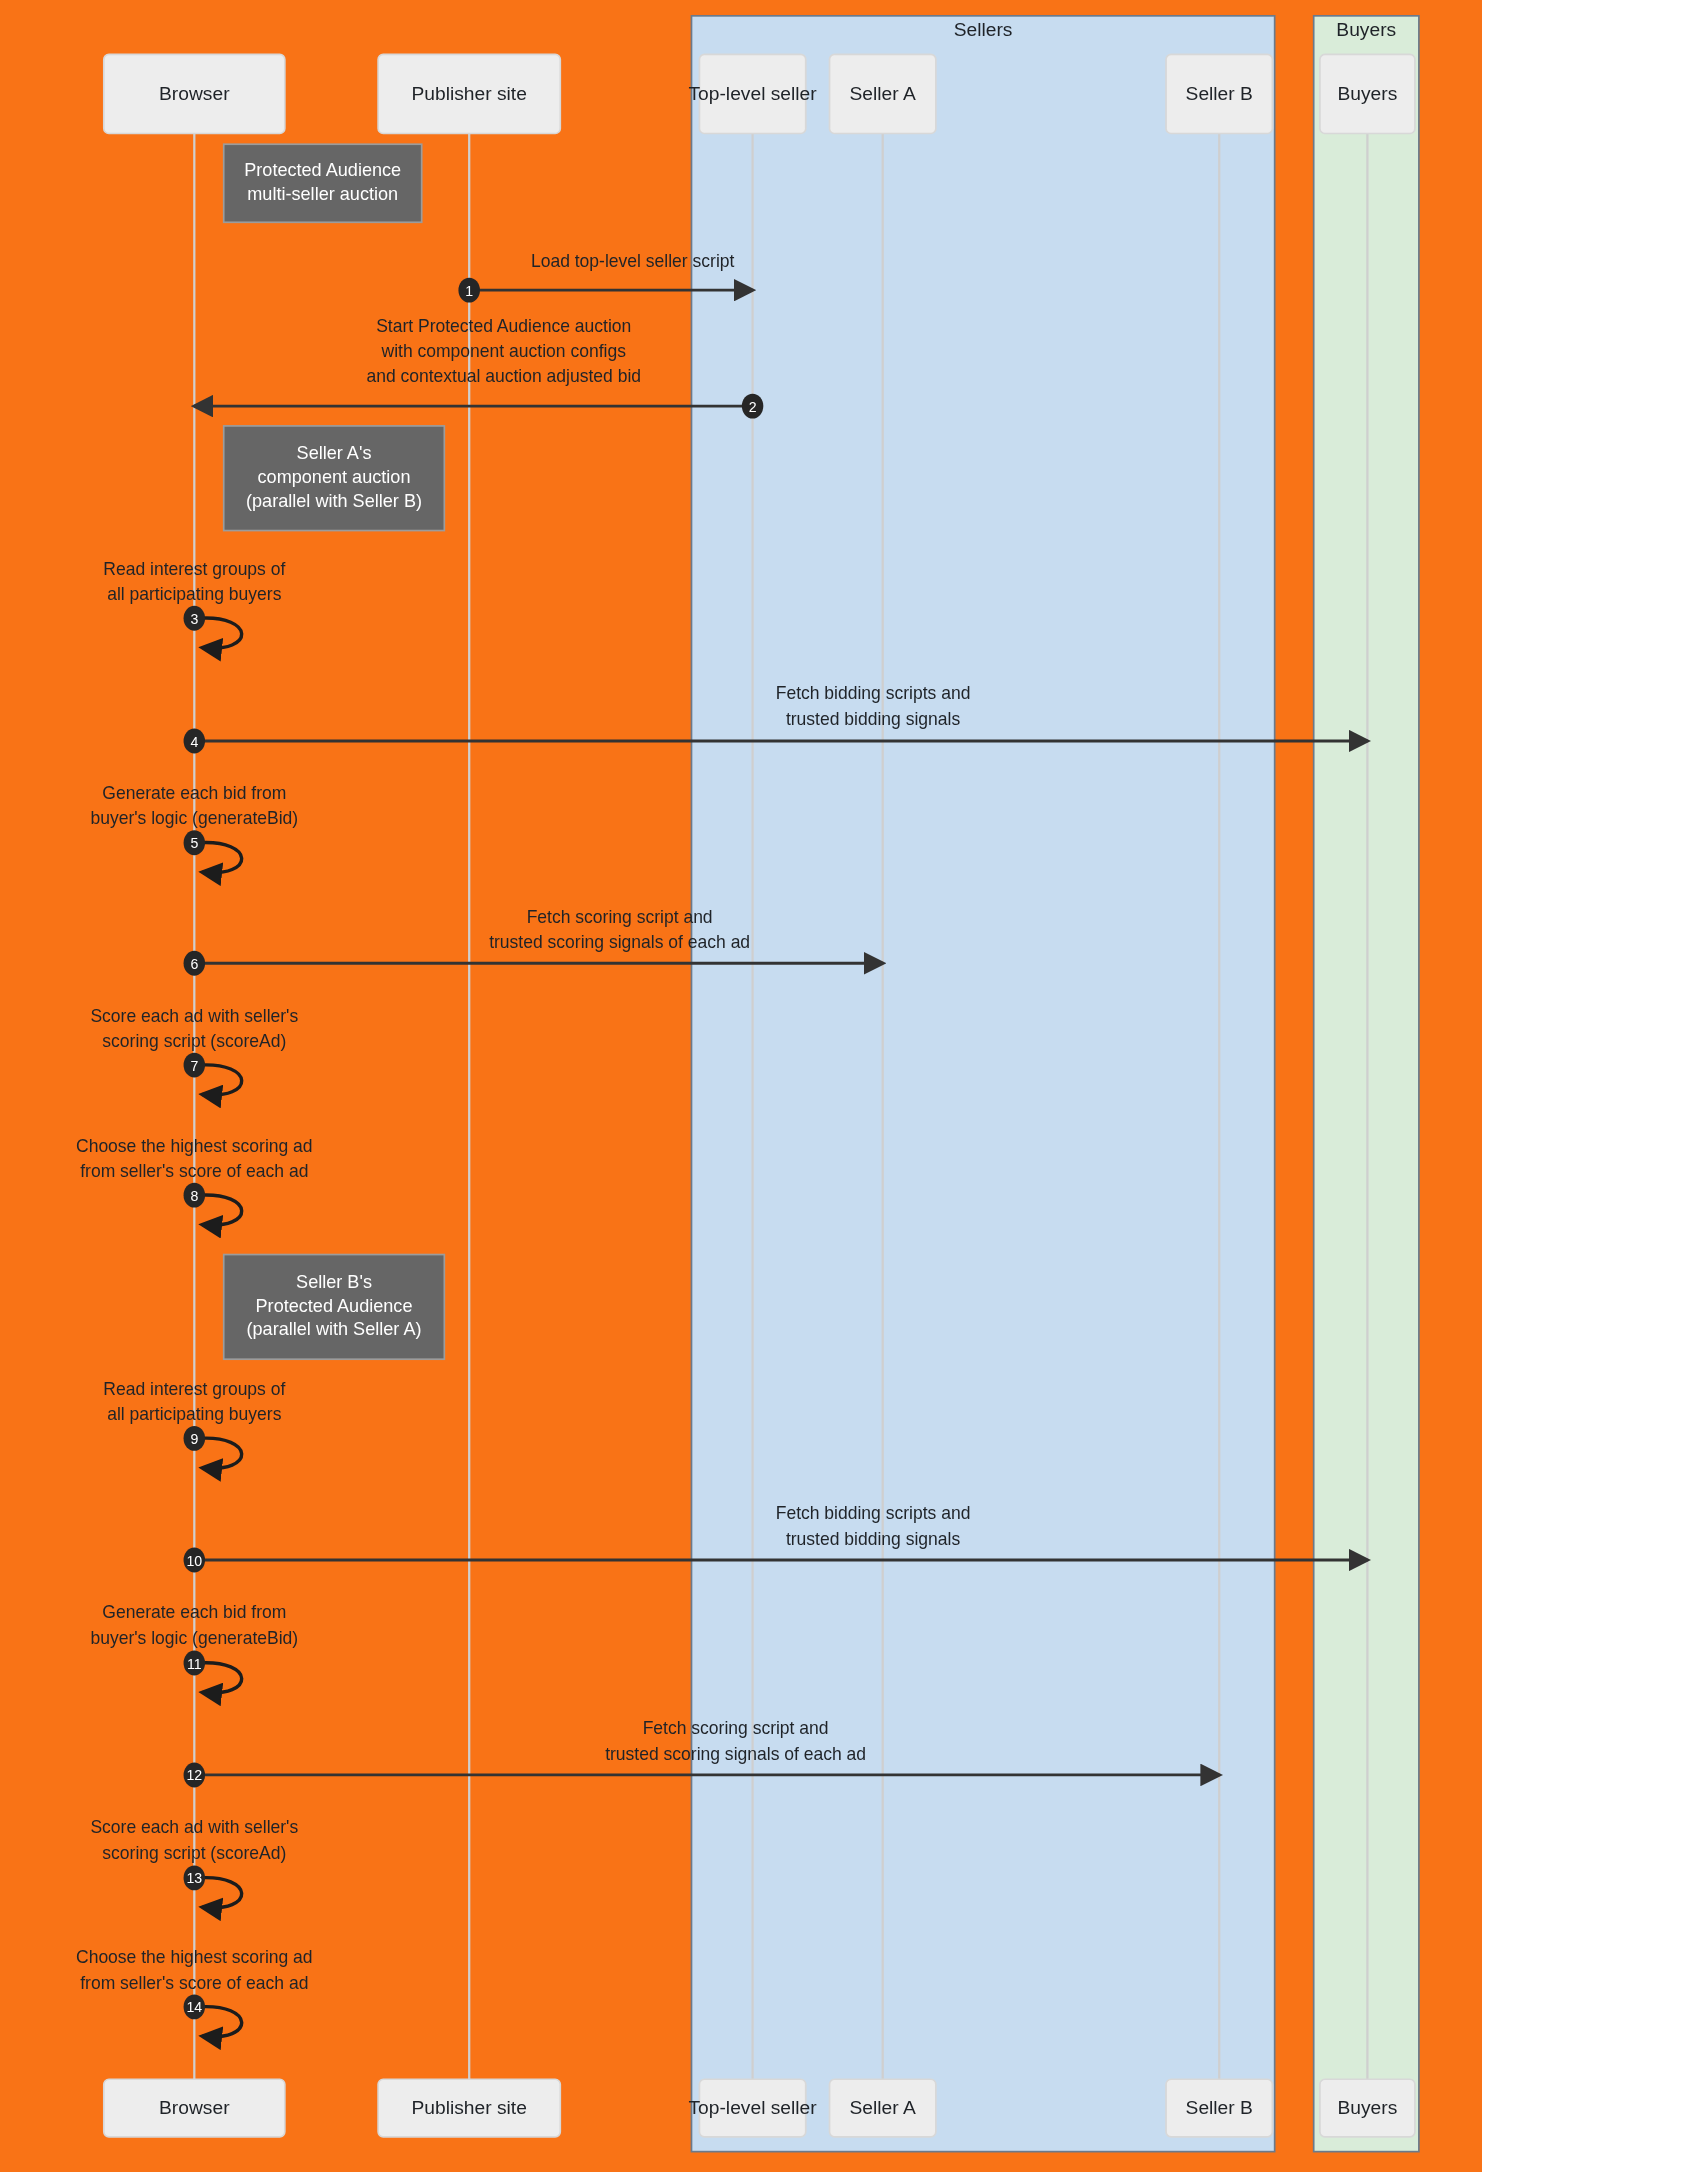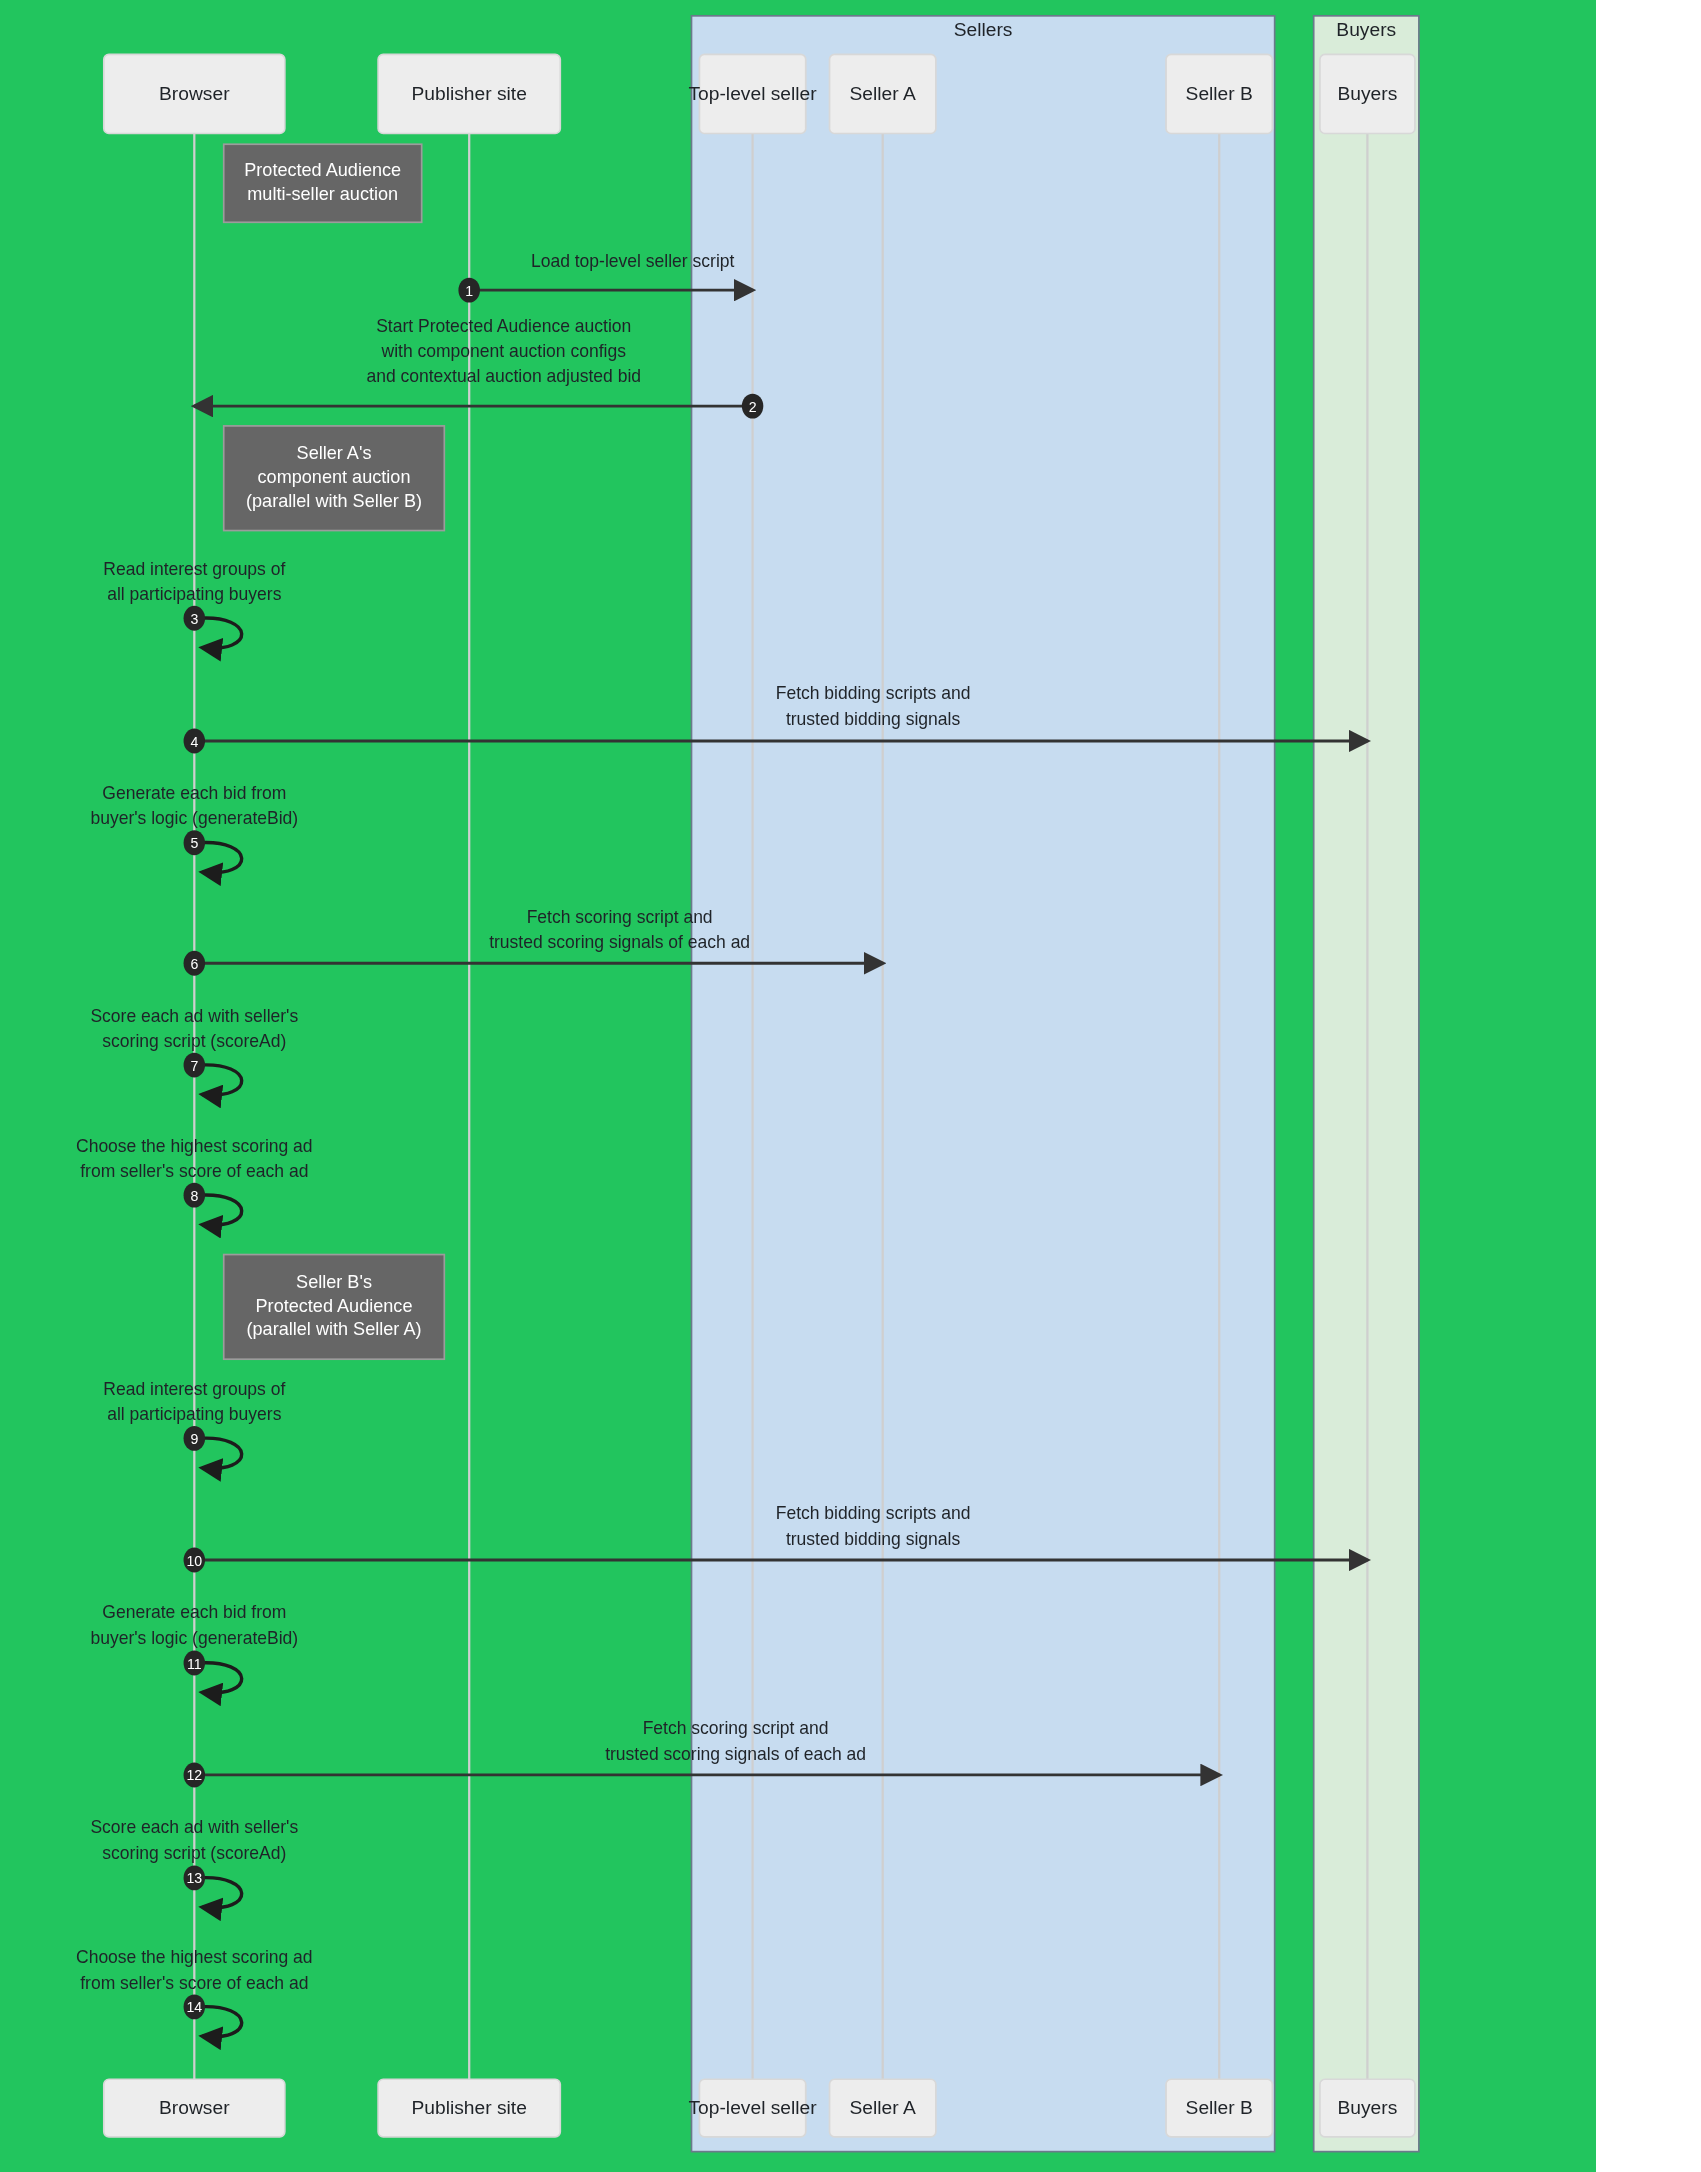--- a/index.html
+++ b/index.html
@@ -5,24 +5,24 @@
   html, body {
     margin: 0;
     padding: 0;
     background: #ffffff;
   }
   body {
     font-family: "Liberation Sans", sans-serif;
   }
   #diagram-root {
     position: relative;
-    width: 1596px;
+    width: 1482px;
     height: 2172px;
     overflow: hidden;
-    background: #22c55e;
+    background: #f97316;
   }
   svg.seq {
     position: absolute;
     left: 0;
     top: 0;
     width: 1702px;
     height: 2172px;
   }
   .grp-rect {
     stroke: #6b7a8b;

